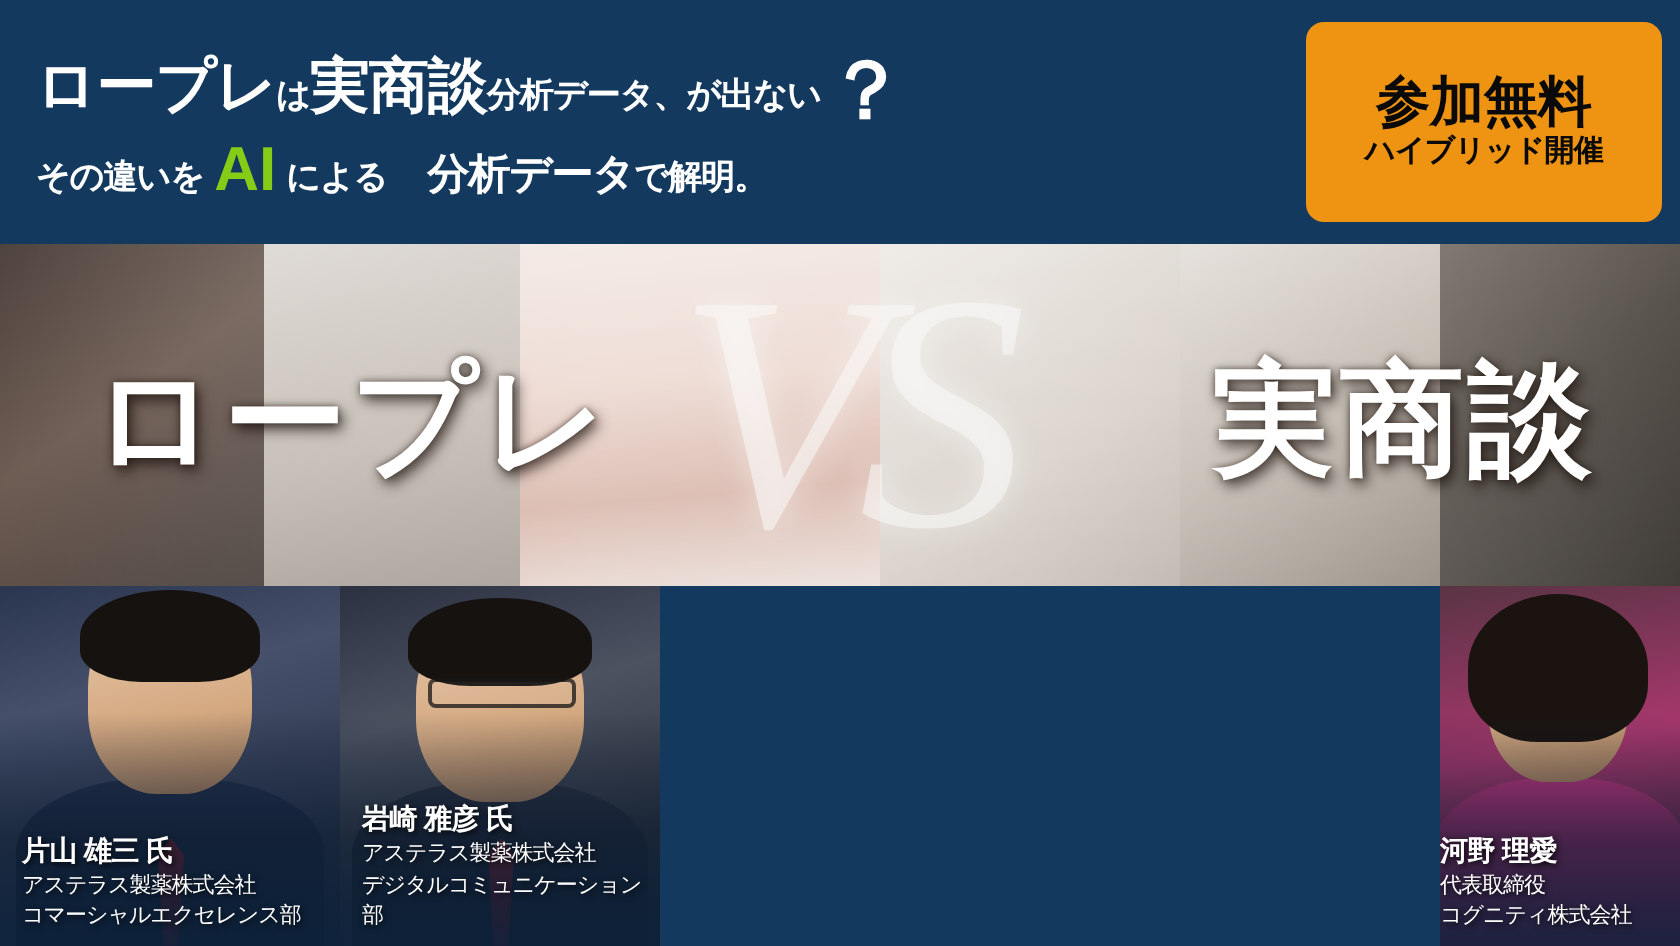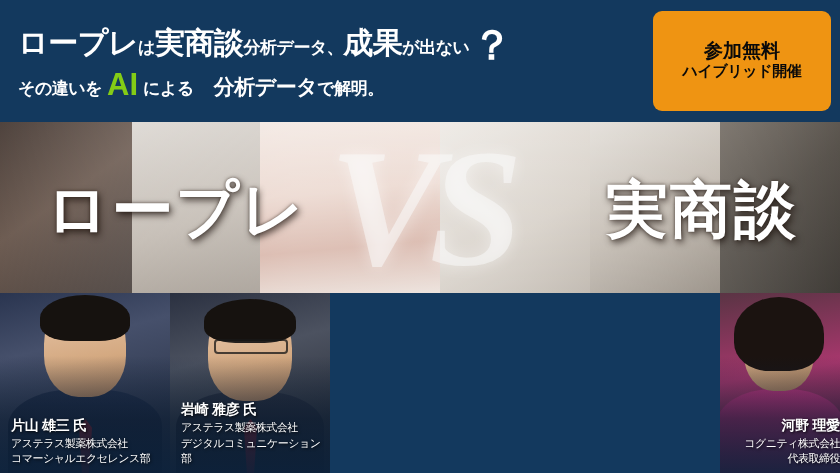--- a/index.html
+++ b/index.html
@@ -46,21 +46,21 @@
   .free-badge {
     position:absolute; right:9px; top:11px;
     width:178px; height:100px;
     background:#ef9412;
     border-radius:9px;
     display:flex; flex-direction:column;
     align-items:center; justify-content:center;
     color:#0a0a0a;
     z-index:35;
   }
-  .fb-title { font-size:19px; font-weight:bold; letter-spacing:0px; line-height:1.05; }
+  .fb-title { font-size:27px; font-weight:bold; letter-spacing:0px; line-height:1.05; }
   .fb-line  { font-size:15px; font-weight:bold; letter-spacing:-0.4px; line-height:1.28; }
 
   
   .hero {
     position:absolute; left:0; top:122px;
     width:840px; height:175px;
     overflow:hidden;
     background:#cfc9c3;
   }
   
@@ -79,21 +79,21 @@
          background:linear-gradient(140deg,#6a6259 0%,#4a443d 45%,#2f2b26 100%); }
   .hero-veil {
     position:absolute; inset:0;
     background:linear-gradient(90deg, rgba(255,255,255,.10) 0%, rgba(255,255,255,.30) 35%,
                rgba(255,255,255,.28) 60%, rgba(255,255,255,.08) 100%);
   }
 
   .vs-mark {
     position:absolute; left:50%; top:50%;
     transform:translate(-50%,-52%);
-    font-size:168px; font-weight:bold;
+    font-size:168px; font-weight:normal;
     font-family:"Liberation Serif", "DejaVu Serif", serif;
     font-style:italic;
     color:rgba(250,250,250,.55);
     letter-spacing:-12px;
     line-height:1;
     text-shadow:0 0 16px rgba(255,255,255,.45);
     user-select:none;
   }
 
   .vs-left, .vs-right {
@@ -169,40 +169,39 @@
     background:linear-gradient(180deg, rgba(10,25,45,0) 35%, rgba(10,28,50,.62) 70%, rgba(12,34,60,.88) 100%);
   }
 
   .spk-info {
     position:absolute; left:0; bottom:6px;
     width:100%;
     color:#ffffff;
     z-index:6;
   }
   .spk-info.left-al { padding-left:11px; }
-  .spk-info.ctr-al  { text-align:right; }
+  .spk-info.ctr-al  { text-align:left; }
   .spk-name { font-size:14px; font-weight:bold; letter-spacing:-0.3px;
               text-shadow:1px 1px 3px rgba(0,0,0,.9); line-height:1.5; }
   .spk-org  { font-size:11px; letter-spacing:-0.5px; line-height:1.42;
               text-shadow:1px 1px 3px rgba(0,0,0,.9);font-family:Liberation Serif, serif; }
 </style>
 </head>
 <body>
 
 <div class="banner">
 
   <div class="header">
 
     <div class="headline">
       <div class="hl-row hl-row1">
         <span class="t-big">ロープレ</span>
         <span class="t-small">は</span>
         <span class="t-big">実商談</span>
         <span class="t-small">分析データ、</span>
-        <span class="t-big">成果</span>
         <span class="t-small">が出ない</span>
         <span class="t-qmark">？</span>
       </div>
       <div class="hl-row hl-row2">
         <span class="t-small">その違いを</span>
         <span class="t-ai">AI</span>
         <span class="t-small">による</span>
         <span class="t-mid">分析データ</span>
         <span class="t-small">で解明。</span>
       </div>
@@ -257,19 +256,19 @@
       </div>
     </div>
 
     <div class="spk spk-c">
       <div class="torso torso-c"></div>
       <div class="face face-c"></div>
       <div class="hair hair-c"></div>
       <div class="spk-shade"></div>
       <div class="spk-info ctr-al">
         <div class="spk-name">河野 理愛</div>
+        <div class="spk-org">代表取締役</div>
         <div class="spk-org">コグニティ株式会社</div>
-        <div class="spk-org">代表取締役</div>
       </div>
     </div>
 
   </div>
 </div>
 
 </body></html>

